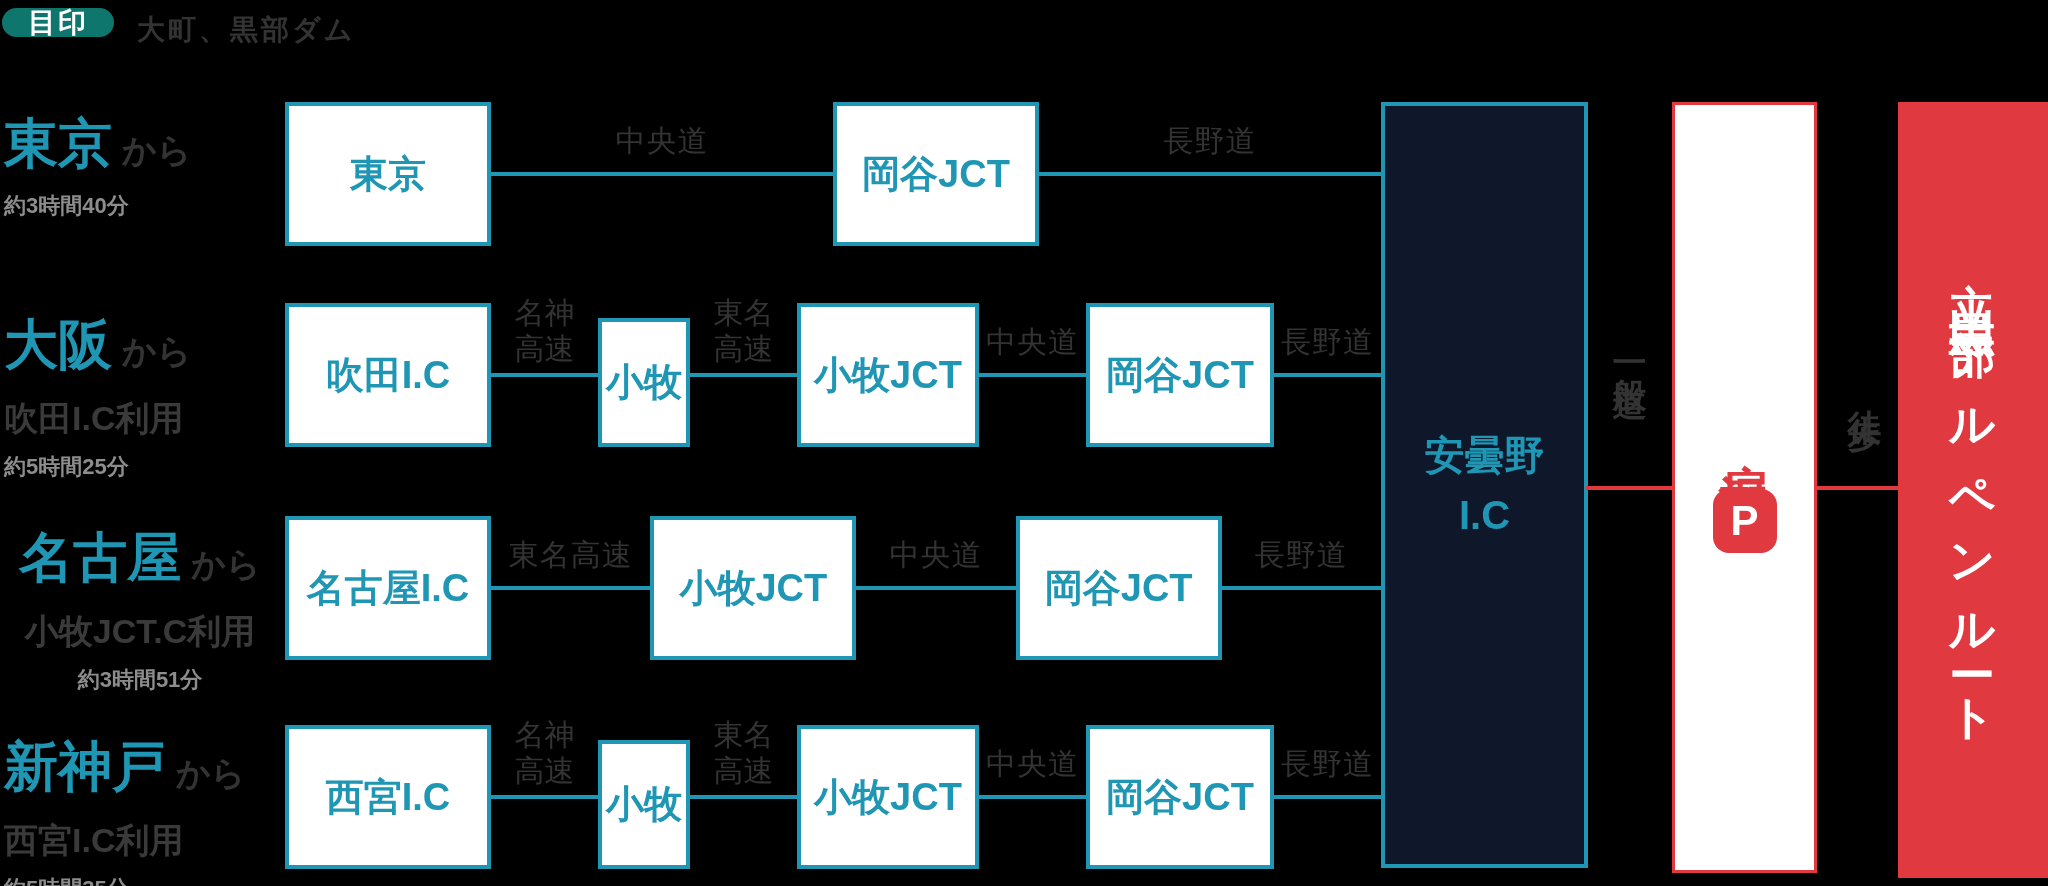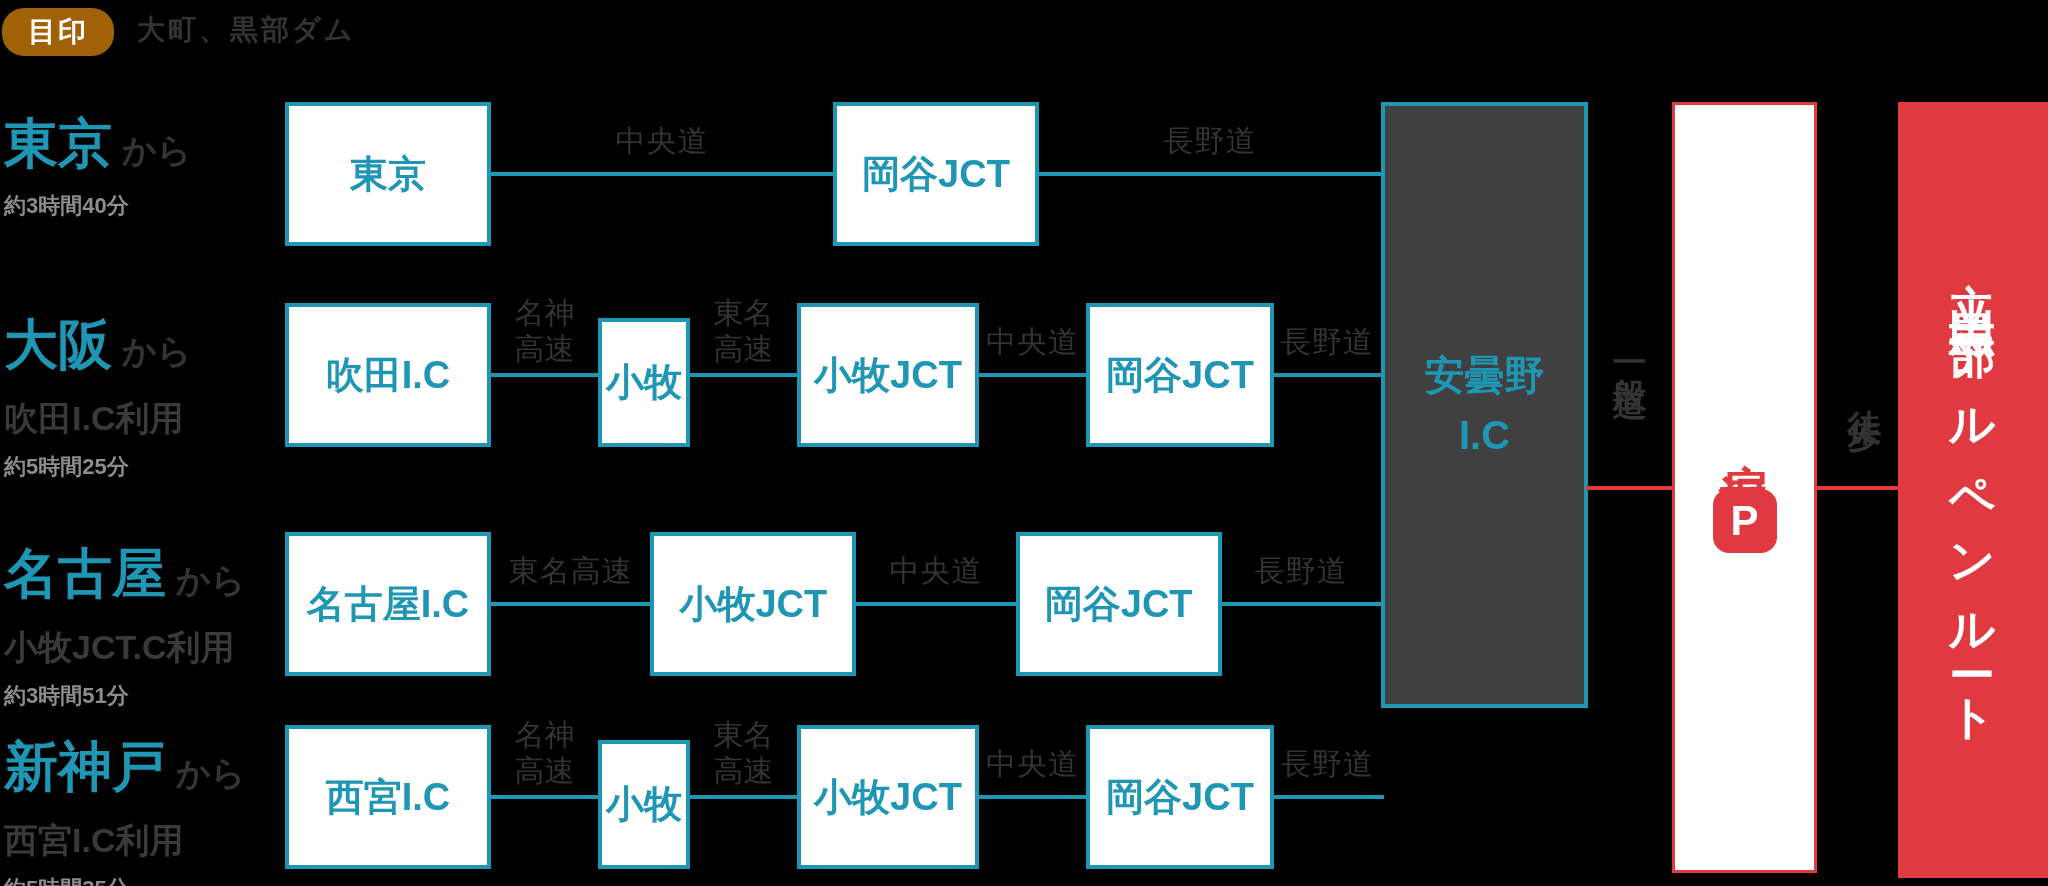--- a/index.html
+++ b/index.html
@@ -2,22 +2,22 @@
 <html><head>
 <meta charset="utf-8">
 <style>
   html,body{margin:0;padding:0;background:#000;}
   body{
     position:relative;width:2048px;height:886px;overflow:hidden;
     font-family:"Liberation Sans","DejaVu Sans",sans-serif;
   }
   
   .badge{
-    position:absolute;left:2px;top:8px;height:48px;min-width:112px;
-    background:#a16207;border-radius:22px;color:#fff;
+    position:absolute;left:2px;top:8px;height:29px;min-width:112px;
+    background:#0f766e;border-radius:22px;color:#fff;
     display:flex;align-items:center;justify-content:center;
     font-size:28px;font-weight:bold;letter-spacing:2px;box-sizing:border-box;padding:0 22px;
   }
   .landmark{
     position:absolute;left:137px;top:8px;height:44px;display:flex;align-items:center;
     font-size:28px;font-weight:bold;color:#333;letter-spacing:3px;
   }
   
   .route-row{position:absolute;left:0;width:1381px;height:144px;}
   .origin{position:absolute;left:4px;top:6px;width:272px;}
@@ -43,22 +43,22 @@
   .row-b .track > .node:nth-child(3){width:92px;margin-top:15px;}
   .row-b .track > .node:nth-child(5){width:182px;}
   .row-b .track > .node:nth-child(7){width:188px;}
   .row-b .track > .edge:nth-child(2) .road-label,
   .row-b .track > .edge:nth-child(4) .road-label{
     white-space:normal;width:64px;text-align:center;line-height:1.2;
     word-break:break-all;bottom:calc(50% + 8px);letter-spacing:0;
   }
   
   .hub-box{
-    position:absolute;left:1381px;top:102px;width:207px;height:606px;
-    background:#404040;border:4px solid #1e96b4;box-sizing:border-box;
+    position:absolute;left:1381px;top:102px;width:207px;height:766px;
+    background:#0f172a;border:4px solid #1e96b4;box-sizing:border-box;
     display:flex;flex-direction:column;align-items:center;justify-content:center;
   }
   .hub-box div{font-size:40px;font-weight:bold;color:#1e96b4;line-height:1.5;text-align:center;}
   .red-connector{position:absolute;top:486px;height:4px;background:#e0393f;}
   .seg-general{left:1586px;width:90px;}
   .seg-walk{left:1815px;width:87px;}
   .v-label{
     position:absolute;writing-mode:vertical-rl;
     font-size:34px;font-weight:bold;color:#333;letter-spacing:8px;
   }
@@ -145,21 +145,21 @@
     <div class="node">
         <span>岡谷JCT</span>
       </div>
     <div class="edge">
       <div class="edge-line"></div>
       <div class="road-label">長野道</div>
     </div>
   </div>
 </div>
 
-<div class="route-row row-c" style="top:532px;">
+<div class="route-row row-c" style="top:516px;text-align:center;">
   <div class="origin">
     <div class="origin-line1">
       <span class="origin-city">名古屋</span><span class="origin-suffix">から</span>
     </div>
     <div class="origin-via">小牧JCT.C利用</div>
     <div class="origin-duration">約3時間51分</div>
   </div>
   <div class="track">
     <div class="node">
         <span>名古屋I.C</span>

